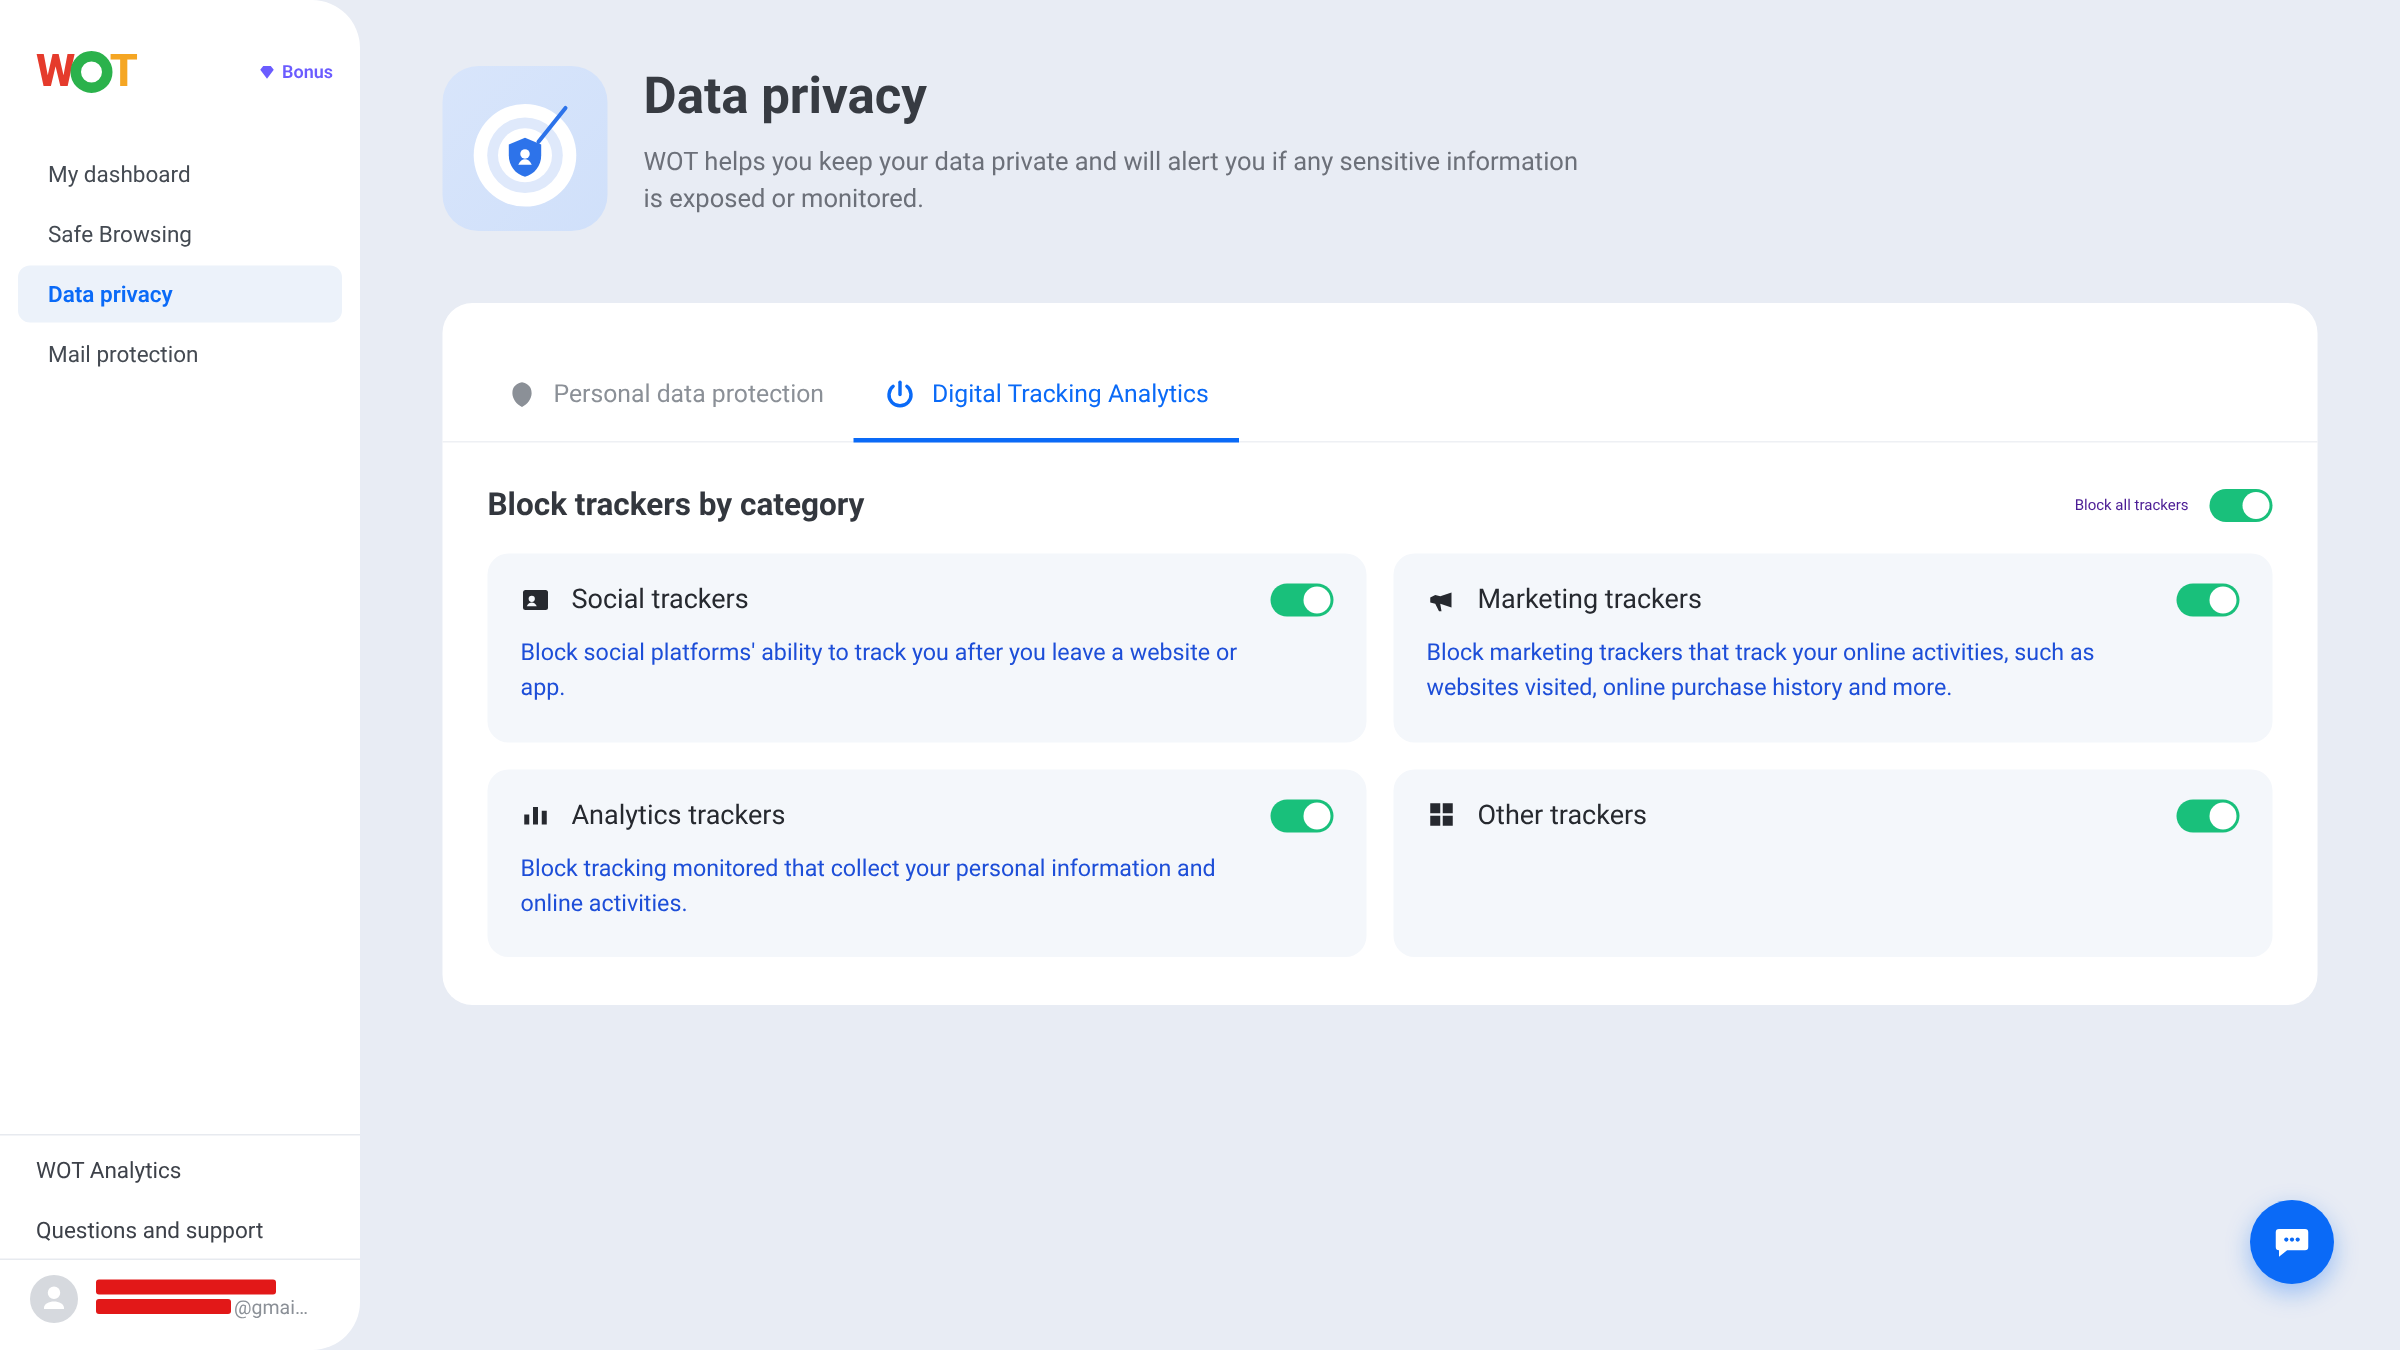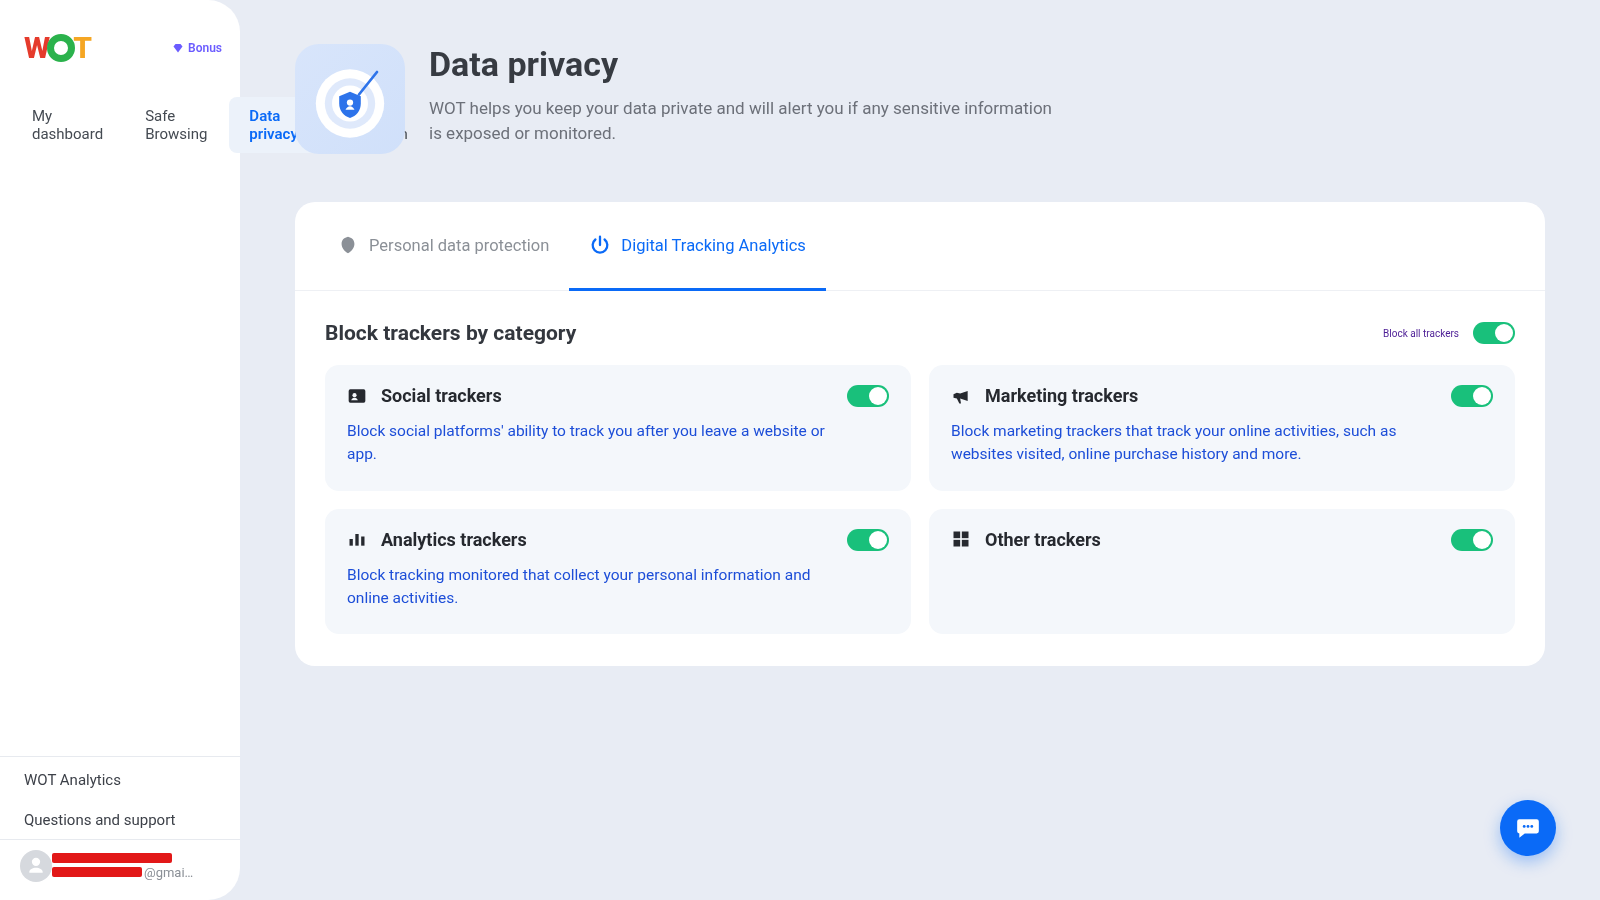--- a/index.html
+++ b/index.html
@@ -34,21 +34,21 @@
   .logo .w { color:#e53b2c; font-weight:800; font-size:30px; letter-spacing:-1px;}
   .logo .o { 
     display:inline-block; width:28px; height:28px; border:7px solid #2bb24c; border-radius:50%;
     margin: 0 -2px;
   }
   .logo .t { color:#f5a623; font-weight:800; font-size:30px; letter-spacing:-1px;}
   .bonus {
     color:#6b5cff; font-size:12px; font-weight:600;
     display:flex; align-items:center; gap:4px;
   }
-  .nav { padding: 20px 12px; display:flex; flex-direction:row; gap:2px;align-items:center;}
+  .nav { padding: 20px 12px; display:flex; flex-direction:column; gap:2px;}
   .nav a {
     display:block;
     padding: 10px 20px;
     font-size: 15px;
     text-decoration:none;
     color:#444a52;
     border-radius: 8px;
     cursor:pointer;
   }
   .nav a.active {
@@ -56,21 +56,21 @@
     color:#0a6af7;
     font-weight:600;
   }
   .sidebar-bottom {
     margin-top:auto;
     border-top:1px solid #e7eaef;
   }
   .sidebar-bottom .links { padding: 14px 24px 10px; display:flex; flex-direction:column; gap:22px;}
   .sidebar-bottom .links a { color:#3d4149; font-size:15px; text-decoration:none; cursor:pointer;}
   .userbar {
-    display:flex; align-items:center; gap:0;
+    display:flex; align-items:center; gap:12px;
     padding: 10px 20px 18px;
     border-top:1px solid #e7eaef;
   }
   .avatar-circle {
     width:32px; height:32px; border-radius:50%; background:#d6d9de;
     display:flex; align-items:center; justify-content:center;
   }
   .avatar-circle svg { width:20px; height:20px; fill:#fff;}
   .user-meta { display:flex; flex-direction:column; gap:2px; min-width:0;}
   .redact { background:#e21818; height:10px; border-radius:2px;}
@@ -102,26 +102,27 @@
     margin-top:48px;
     padding-bottom: 22px;
   }
   .tabs {
     display:flex;
     border-bottom:1px solid #eef0f4;
     padding: 0 22px;
   }
   .tab {
     display:flex; align-items:center; gap:10px;
-    padding: 32px 20px;
+    padding: 18px 20px;
     font-size:16.5px;
     color:#8b9097;
     cursor:pointer;
     border-bottom: 3px solid transparent;
     margin-bottom:-1px;
+    margin-top:32px;
   }
   .tab.active { color:#0a6af7; border-bottom-color:#0a6af7;}
   .panel-body { padding: 30px 30px 10px;}
   .section-head {
     display:flex; align-items:center; justify-content:space-between;
     margin-bottom: 20px;
   }
   .section-head h2 { font-size:21px; font-weight:700; color:#33373e;}
   .block-all { display:flex; align-items:center; gap:14px; font-size:10px; color:#4c1d95;justify-content:space-between;}
   .toggle {
@@ -137,21 +138,21 @@
     grid-template-columns: 1fr 1fr;
     gap:18px;
   }
   .card {
     background:#f4f7fb;
     border-radius:14px;
     padding: 20px 22px 24px;
     position:relative;
   }
   .card-head { display:flex; align-items:center; gap:14px; margin-bottom:14px;}
-  .card-head h3 { font-size:18px; font-weight:700; color:#26292f;}
+  .card-head h3 { font-size:18px; font-weight:400; color:#26292f;}
   .card-desc { font-size:15.5px; color:#1d4ed8; line-height:1.5; padding-right:60px;}
   .card .toggle { position:absolute; top:20px; right:22px;}
   .fab {
     position:absolute; right:44px; bottom:44px;
     width:56px; height:56px; border-radius:50%;
     background:#0a6af7; display:flex; align-items:center; justify-content:center;
     box-shadow: 0 6px 16px rgba(10,106,247,.35);
     cursor:pointer;
   }
   .icon-svg { display:block;}

